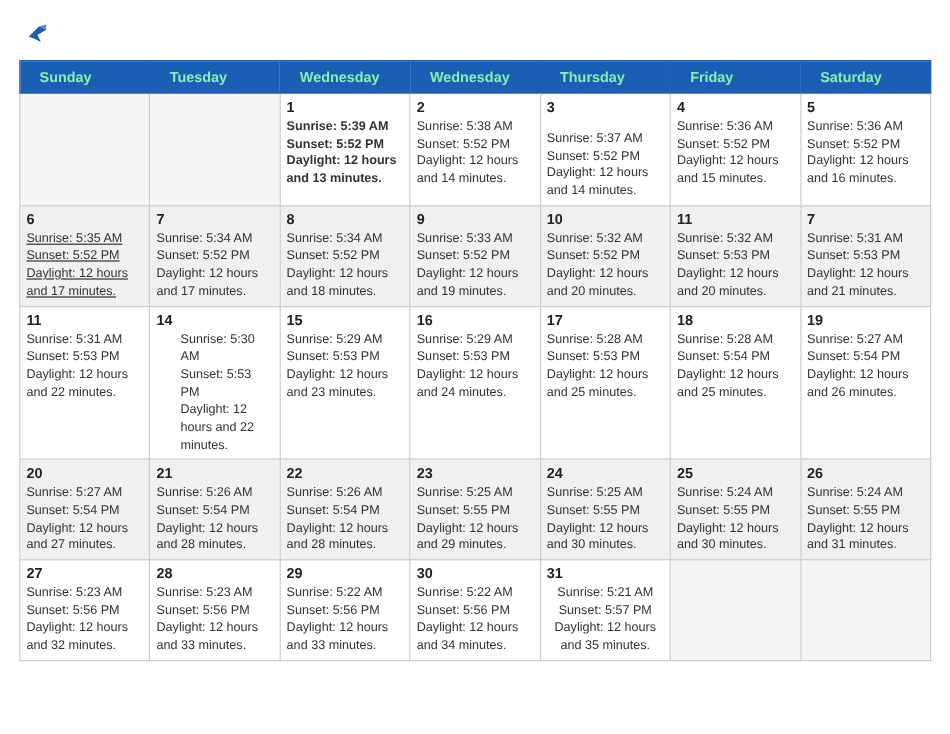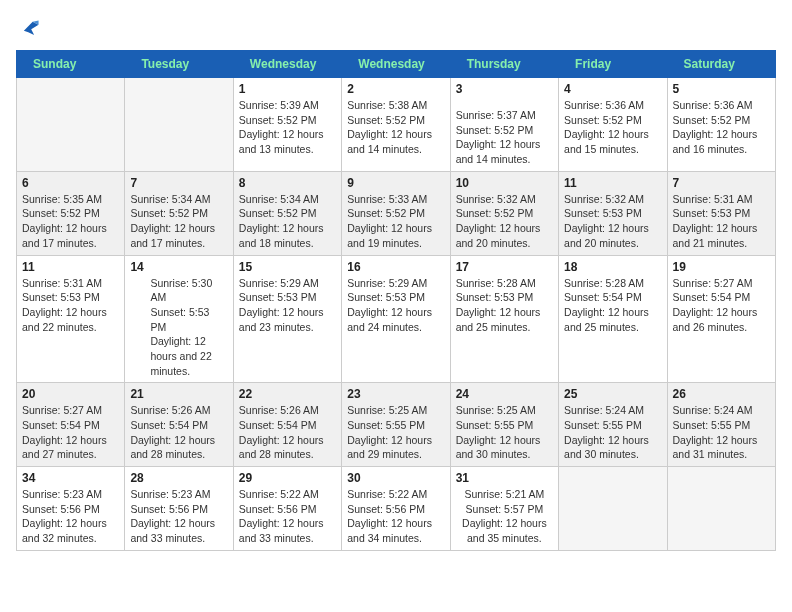--- a/index.html
+++ b/index.html
@@ -124,21 +124,21 @@
         <th>Friday</th>
         <th>Saturday</th>
       </tr>
   </thead>
   <tbody id="calendar-body">
   <tr>
         <td class="empty"></td>
         <td class="empty"></td>
         <td>
           <span class="day-num">1</span>
-          <div class="cell-info" style="white-space: pre-line;">Sunrise: 5:39 AM
+          <div class="cell-info" style="white-space: pre-line; font-weight: bold;">Sunrise: 5:39 AM
 Sunset: 5:52 PM
 Daylight: 12 hours and 13 minutes.</div>
         </td>
         <td>
           <span class="day-num">2</span>
           <div class="cell-info" style="white-space: pre-line;">Sunrise: 5:38 AM
 Sunset: 5:52 PM
 Daylight: 12 hours and 14 minutes.</div>
         </td>
         <td>
@@ -156,21 +156,21 @@
         <td>
           <span class="day-num">5</span>
           <div class="cell-info" style="white-space: pre-line;">Sunrise: 5:36 AM
 Sunset: 5:52 PM
 Daylight: 12 hours and 16 minutes.</div>
         </td>
       </tr>
       <tr class="row-shaded">
         <td>
           <span class="day-num">6</span>
-          <div class="cell-info" style="white-space: pre-line;">Sunrise: 5:35 AM
+          <div class="cell-info" style="white-space: pre-line; text-decoration: underline;">Sunrise: 5:35 AM
 Sunset: 5:52 PM
 Daylight: 12 hours and 17 minutes.</div>
         </td>
         <td>
           <span class="day-num">7</span>
           <div class="cell-info" style="white-space: pre-line;">Sunrise: 5:34 AM
 Sunset: 5:52 PM
 Daylight: 12 hours and 17 minutes.</div>
         </td>
         <td>
@@ -287,21 +287,21 @@
         </td>
         <td>
           <span class="day-num">26</span>
           <div class="cell-info" style="white-space: pre-line;">Sunrise: 5:24 AM
 Sunset: 5:55 PM
 Daylight: 12 hours and 31 minutes.</div>
         </td>
       </tr>
       <tr>
         <td>
-          <span class="day-num">34</span>
+          <span class="day-num">27</span>
           <div class="cell-info" style="white-space: pre-line;">Sunrise: 5:23 AM
 Sunset: 5:56 PM
 Daylight: 12 hours and 32 minutes.</div>
         </td>
         <td>
           <span class="day-num">28</span>
           <div class="cell-info" style="white-space: pre-line;">Sunrise: 5:23 AM
 Sunset: 5:56 PM
 Daylight: 12 hours and 33 minutes.</div>
         </td>

